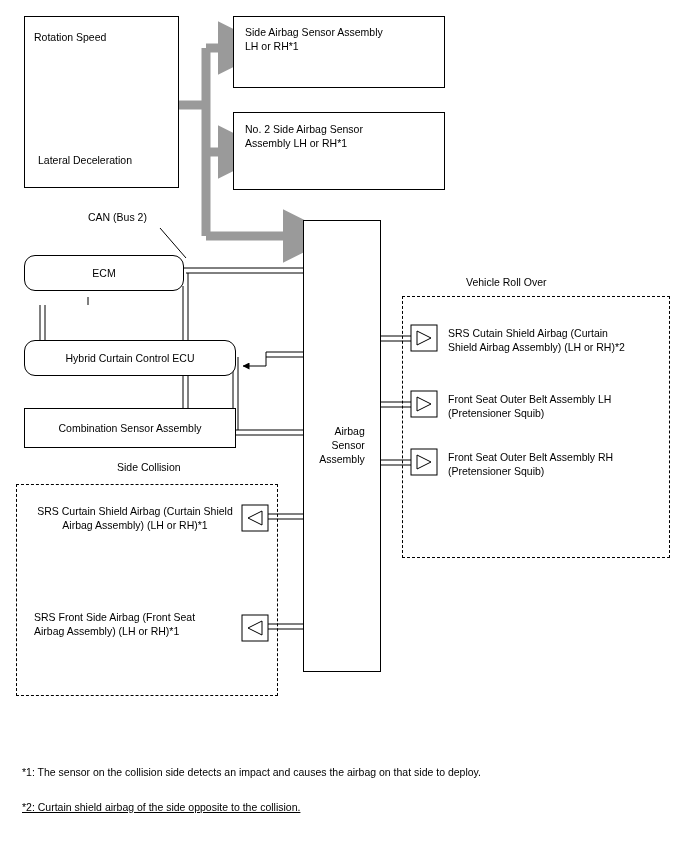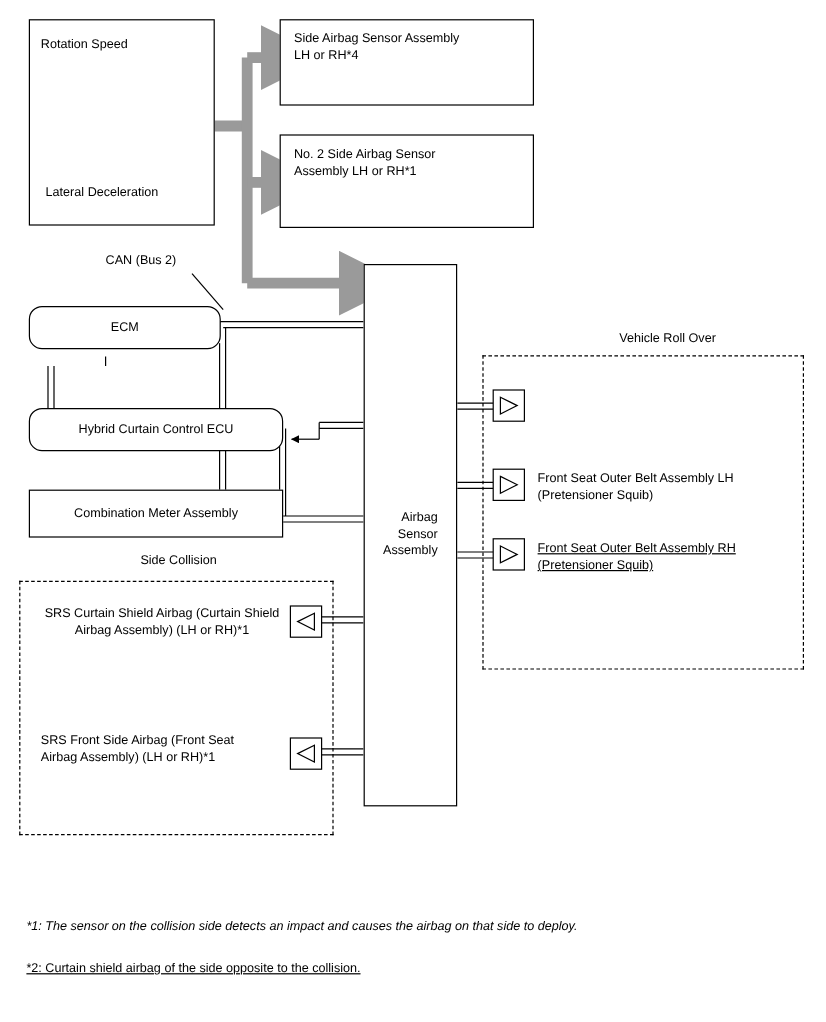--- a/index.html
+++ b/index.html
@@ -189,59 +189,61 @@
   </svg>
 
   <div class="box" style="left:24px; top:16px; width:155px; height:172px;"></div>
 
   <div class="plain-text" style="left:34px; top:30px; width:110px;">Rotation Speed</div>
 
   <div class="plain-text" style="left:38px; top:153px; width:140px;">Lateral Deceleration</div>
 
   <div class="box" style="left:233px; top:16px; width:212px; height:72px;"></div>
   <div class="plain-text" style="left:245px; top:25px; width:196px;">Side Airbag Sensor Assembly
-LH or RH*4</div>
+LH or RH*1</div>
 
   <div class="box" style="left:233px; top:112px; width:212px; height:78px;"></div>
   <div class="plain-text" style="left:245px; top:122px; width:196px;">No. 2 Side Airbag Sensor
 Assembly LH or RH*1</div>
 
   <div class="plain-text" style="left:88px; top:210px; width:120px;">CAN (Bus 2)</div>
 
   <div class="plain-text" style="left:52px; top:270px; width:130px; background:#fff; padding:1px 2px;">CAN (Sub Bus 15)</div>
 
   <div class="box box-round" style="left:24px; top:255px; width:160px; height:36px;"></div>
   <div class="centered-text" style="left:24px; top:255px; width:160px; height:36px;">ECM</div>
 
   <div class="box box-round" style="left:24px; top:340px; width:212px; height:36px;"></div>
   <div class="centered-text" style="left:24px; top:340px; width:212px; height:36px;">Hybrid Curtain Control ECU</div>
 
   <div class="box" style="left:24px; top:408px; width:212px; height:40px;"></div>
-  <div class="centered-text" style="left:24px; top:408px; width:212px; height:40px;">Combination Meter Assembly</div>
+  <div class="centered-text" style="left:24px; top:408px; width:212px; height:40px;">Combination Sensor Assembly</div>
 
   <div class="box" style="left:303px; top:220px; width:78px; height:452px;"></div>
   <div class="centered-text" style="left:303px; top:415px; width:78px; height:60px; white-space:pre-line;">Airbag
 Sensor
 Assembly</div>
 
-  <div class="plain-text" style="left:516px; top:275px; width:160px;">Vehicle Roll Over</div>
+  <div class="plain-text" style="left:466px; top:275px; width:160px;">Vehicle Roll Over</div>
   <div class="dashed" style="left:402px; top:296px; width:268px; height:262px;"></div>
 
+  <div class="plain-text" style="left:448px; top:326px; width:226px;">SRS Cutain Shield Airbag (Curtain
+Shield Airbag Assembly) (LH or RH)*2</div>
 
   <div class="plain-text" style="left:448px; top:392px; width:226px;">Front Seat Outer Belt Assembly LH
 (Pretensioner Squib)</div>
 
-  <div class="plain-text" style="left:448px; top:450px; width:226px;text-decoration:underline;">Front Seat Outer Belt Assembly RH
+  <div class="plain-text" style="left:448px; top:450px; width:226px;">Front Seat Outer Belt Assembly RH
 (Pretensioner Squib)</div>
 
   <div class="plain-text" style="left:96px; top:460px; width:140px;margin-left:21px;">Side Collision</div>
   <div class="dashed" style="left:16px; top:484px; width:262px; height:212px;"></div>
 
   <div class="plain-text" style="left:22px; top:504px; width:226px;text-align:center;">SRS Curtain Shield Airbag (Curtain Shield
 Airbag Assembly) (LH or RH)*1</div>
 
   <div class="plain-text" style="left:34px; top:610px; width:216px;">SRS Front Side Airbag (Front Seat
 Airbag Assembly) (LH or RH)*1</div>
 
-  <div class="note" style="left:22px; top:765px; width:640px;font-style:italic;">*1: The sensor on the collision side detects an impact and causes the airbag on that side to deploy.</div>
+  <div class="note" style="left:22px; top:765px; width:640px;">*1: The sensor on the collision side detects an impact and causes the airbag on that side to deploy.</div>
   <div class="note" style="left:22px; top:800px; width:640px;text-decoration:underline;">*2: Curtain shield airbag of the side opposite to the collision.</div>
 
 </div>
 
 </body></html>

